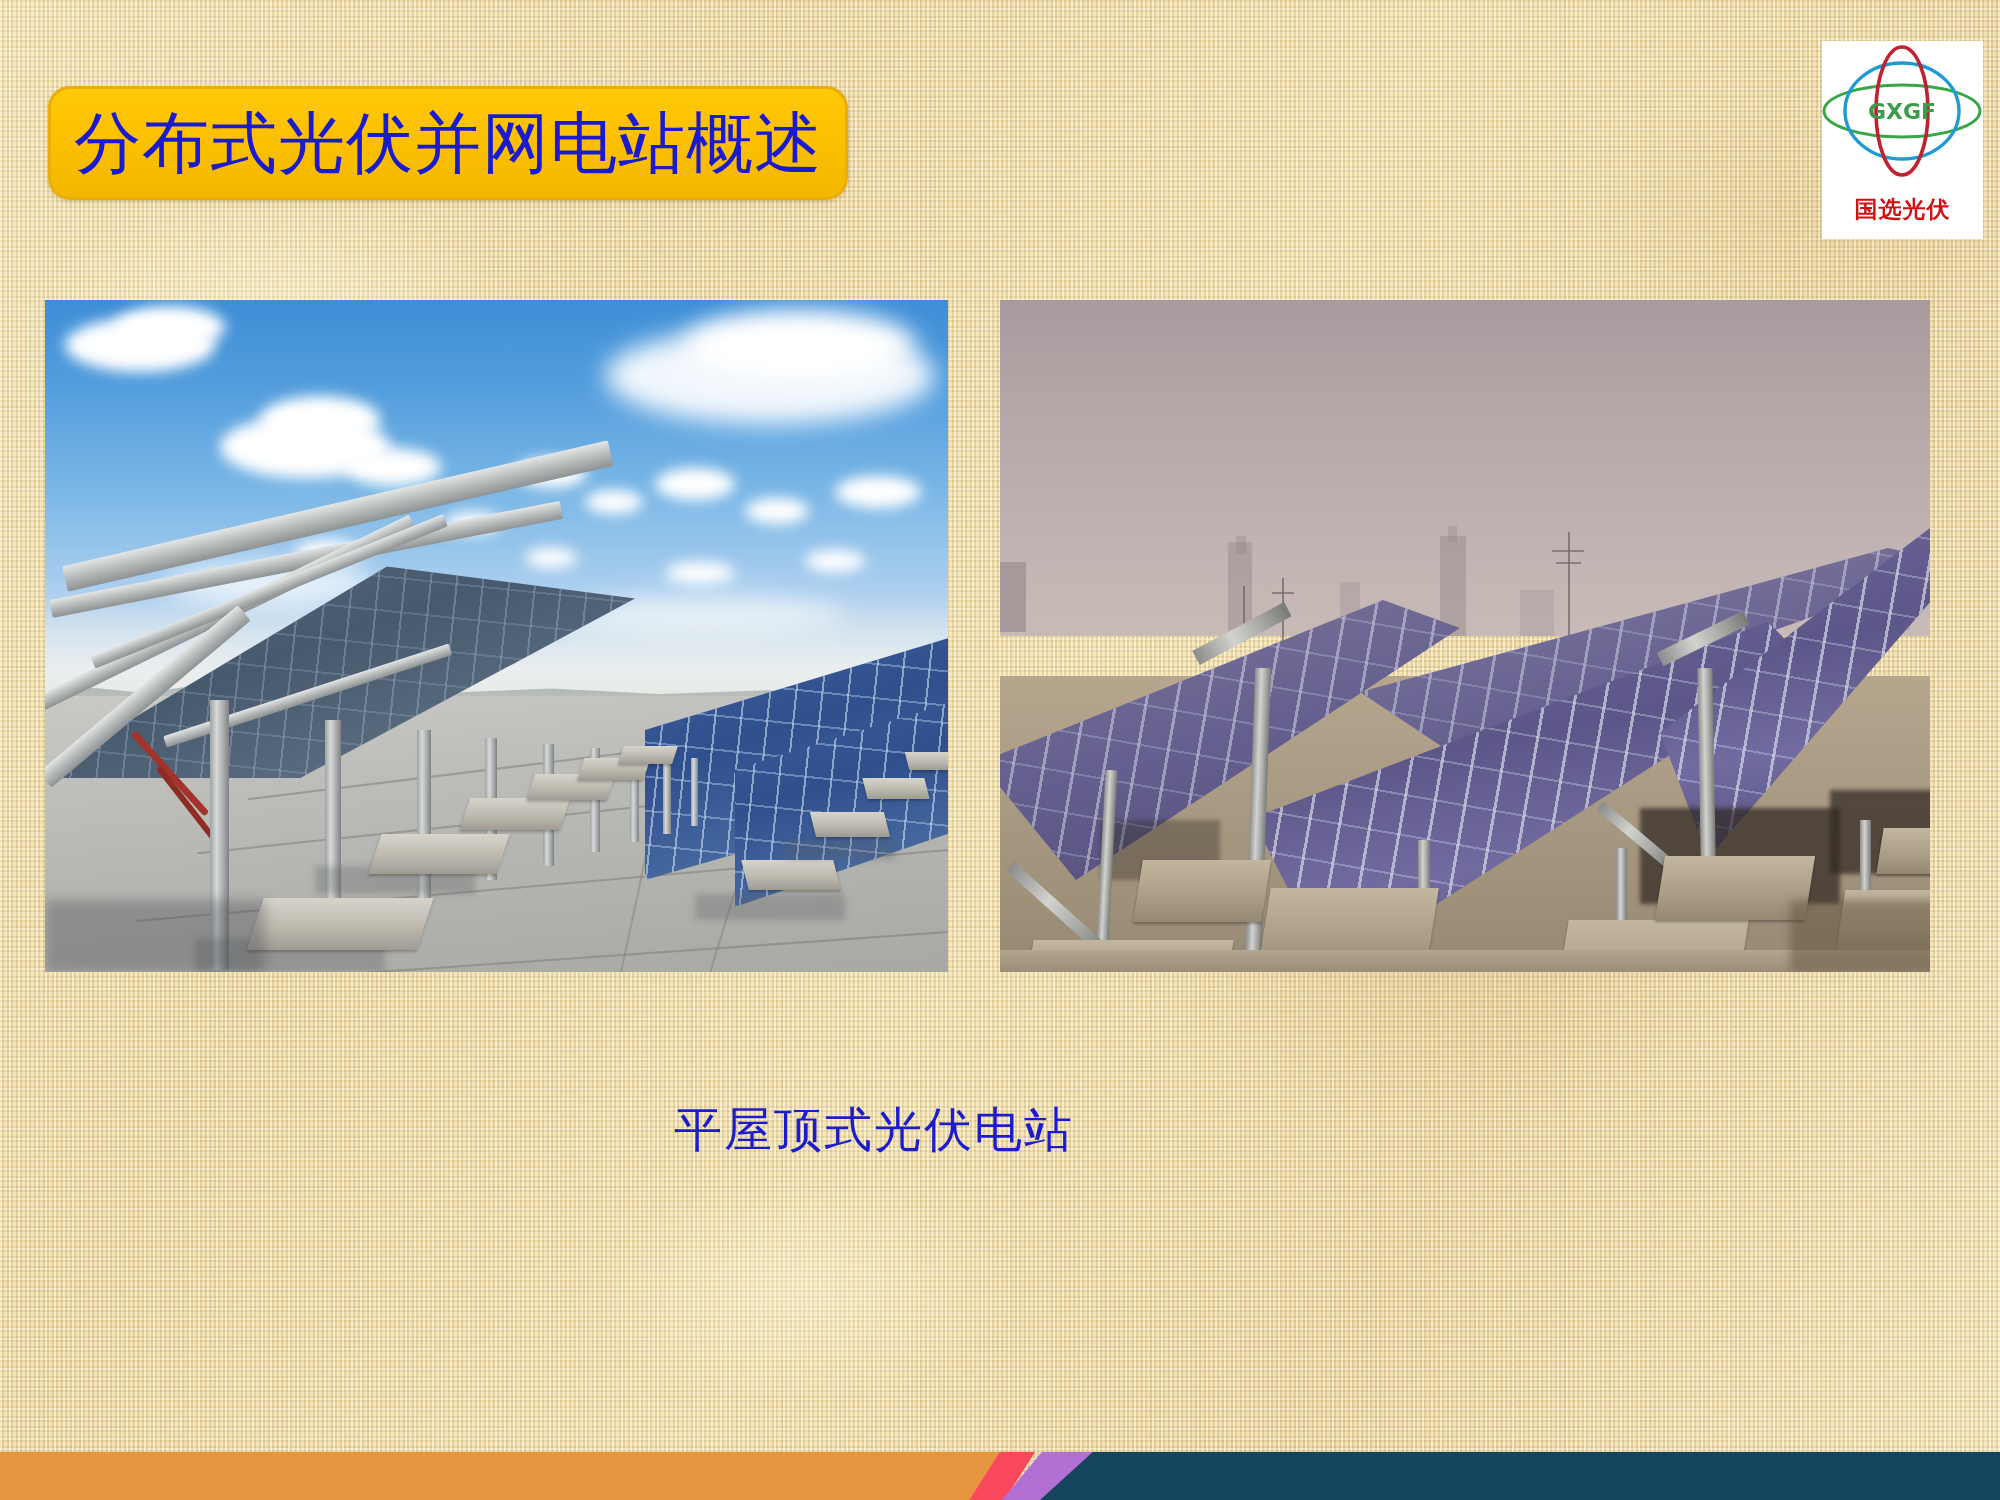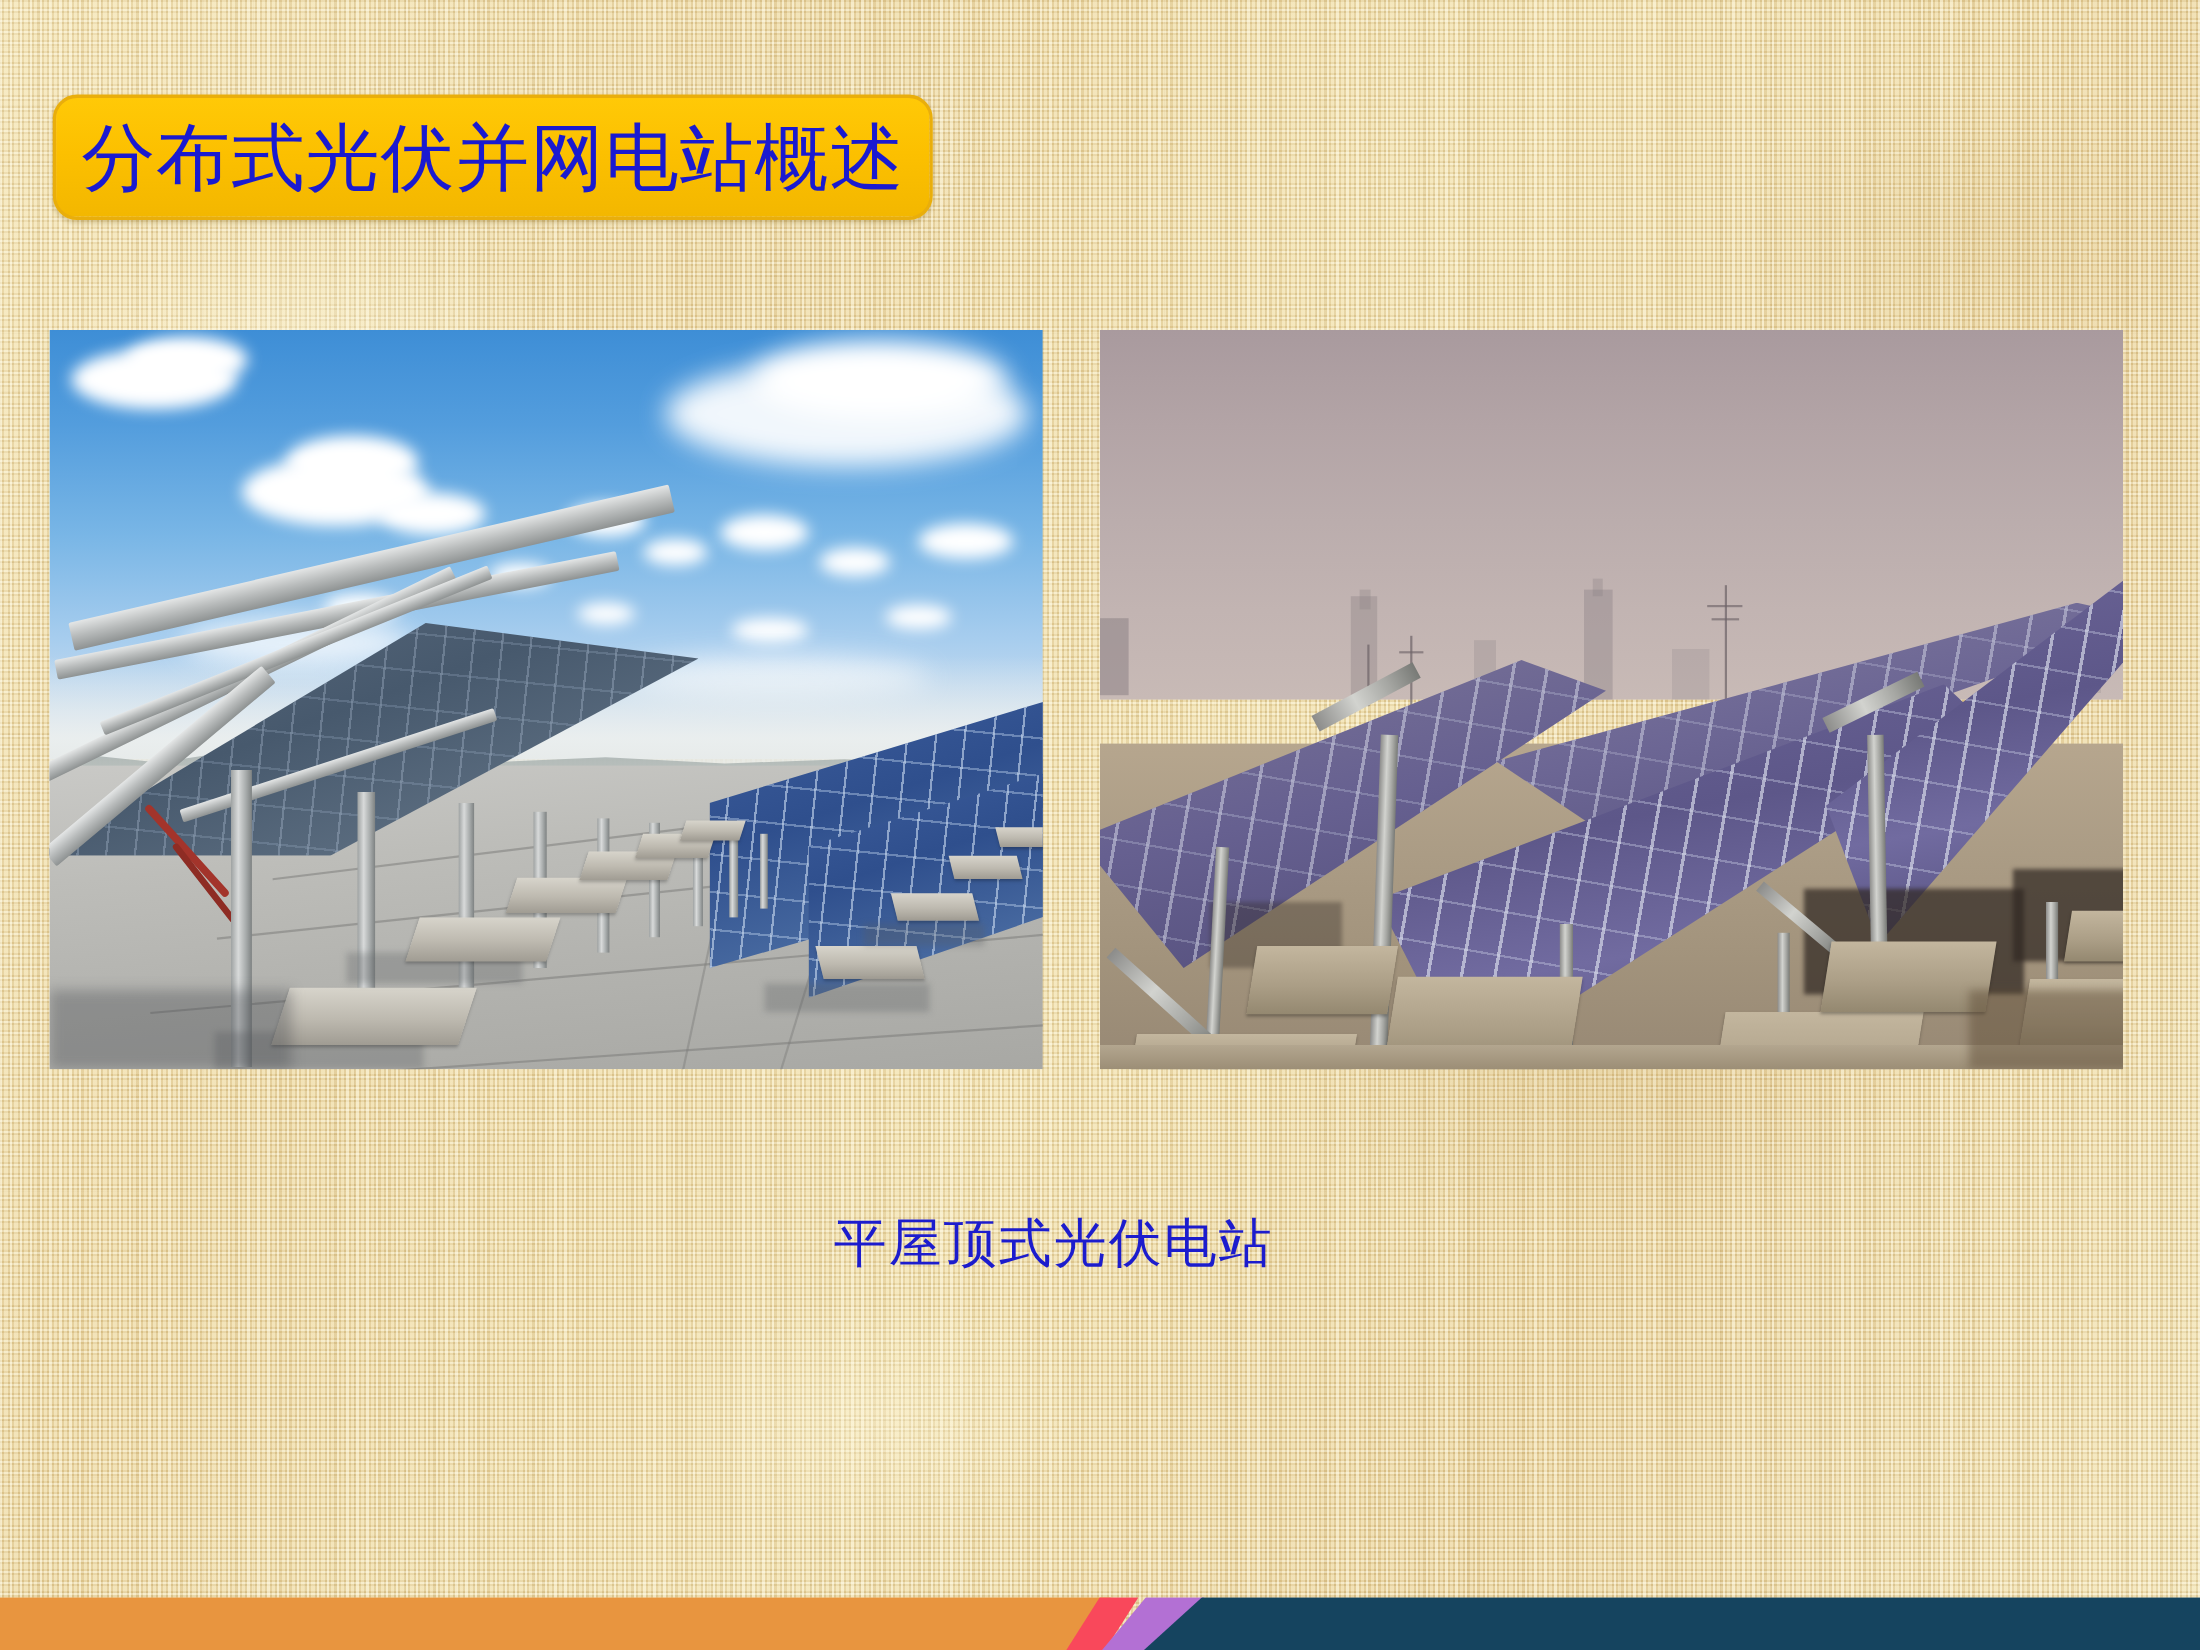--- a/index.html
+++ b/index.html
@@ -145,21 +145,21 @@
     background-image:
       repeating-linear-gradient(100deg,rgba(226,230,242,0.62) 0px,rgba(226,230,242,0.62) 3px,rgba(255,255,255,0) 3px,rgba(255,255,255,0) 30px),
       repeating-linear-gradient(10deg,rgba(214,220,238,0.34) 0px,rgba(214,220,238,0.34) 2px,rgba(255,255,255,0) 2px,rgba(255,255,255,0) 40px);
   }
   .strut{position:absolute;background:linear-gradient(90deg,#8c8c8a 0%,#d2d3cf 40%,#a6a7a3 72%,#787a76 100%);}
   .block-r{position:absolute;background:linear-gradient(180deg,#c3b69e 0%,#ab9e86 58%,#948870 100%);box-shadow:0 2px 3px rgba(0,0,0,0.3);}
   .dark-r{position:absolute;background:rgba(48,40,34,0.72);filter:blur(2px);}
 
   
   #caption{
-    position:absolute;left:0;top:1098px;width:1916px;text-align:center;
+    position:absolute;left:0;top:1098px;width:1748px;text-align:center;
     color:#1c1ccd;font-size:48px;letter-spacing:2px;
     font-family:Liberation Mono, monospace;
   }
 
   
   #bottom-bar{position:absolute;left:0;bottom:0;width:2000px;height:48px;overflow:hidden;}
   .bb{position:absolute;top:0;height:100%;}
   #bb-orange{left:0;width:1010px;background:#e8953f;clip-path:polygon(0 0,100% 0,96.5% 100%,0 100%);}
   #bb-red{left:955px;width:80px;background:#f9485b;clip-path:polygon(56% 0,100% 0,62% 100%,18% 100%);}
   #bb-purple{left:1000px;width:95px;background:#b370d4;clip-path:polygon(44% 0,100% 0,58% 100%,2% 100%);}
@@ -170,20 +170,29 @@
 
 <div id="slide">
 
   <div class="bg-texture"></div>
   <div class="bg-mottle"></div>
 
   <div id="title-banner">
     <span id="title-text">分布式光伏并网电站概述</span>
   </div>
 
+  <div id="logo-box">
+    <svg id="logo-mark" viewBox="0 0 161 140">
+      <ellipse cx="80" cy="66" rx="78" ry="26" fill="none" stroke="#3aa648" stroke-width="3"></ellipse>
+      <ellipse cx="80" cy="66" rx="57" ry="48" fill="none" stroke="#1f9bd4" stroke-width="3.4"></ellipse>
+      <ellipse cx="80" cy="66" rx="26" ry="64" fill="none" stroke="#c2202f" stroke-width="3.6"></ellipse>
+      <text x="80" y="74" text-anchor="middle" font-family="DejaVu Sans, Liberation Sans, sans-serif" font-size="22" font-weight="bold" fill="#3c9b4a">GXGF</text>
+    </svg>
+    <div id="logo-word">国选光伏</div>
+  </div>
 
   <div id="photo-left" class="photo">
     <div class="photo-inner">
       <div class="sky-l"></div>
 
       <div class="cloud" style="left:20px;top:18px;width:150px;height:54px;"></div>
       <div class="cloud" style="left:70px;top:6px;width:110px;height:42px;"></div>
       <div class="cloud" style="left:175px;top:116px;width:170px;height:62px;"></div>
       <div class="cloud" style="left:215px;top:96px;width:120px;height:48px;"></div>
       <div class="cloud" style="left:300px;top:148px;width:96px;height:38px;"></div>

